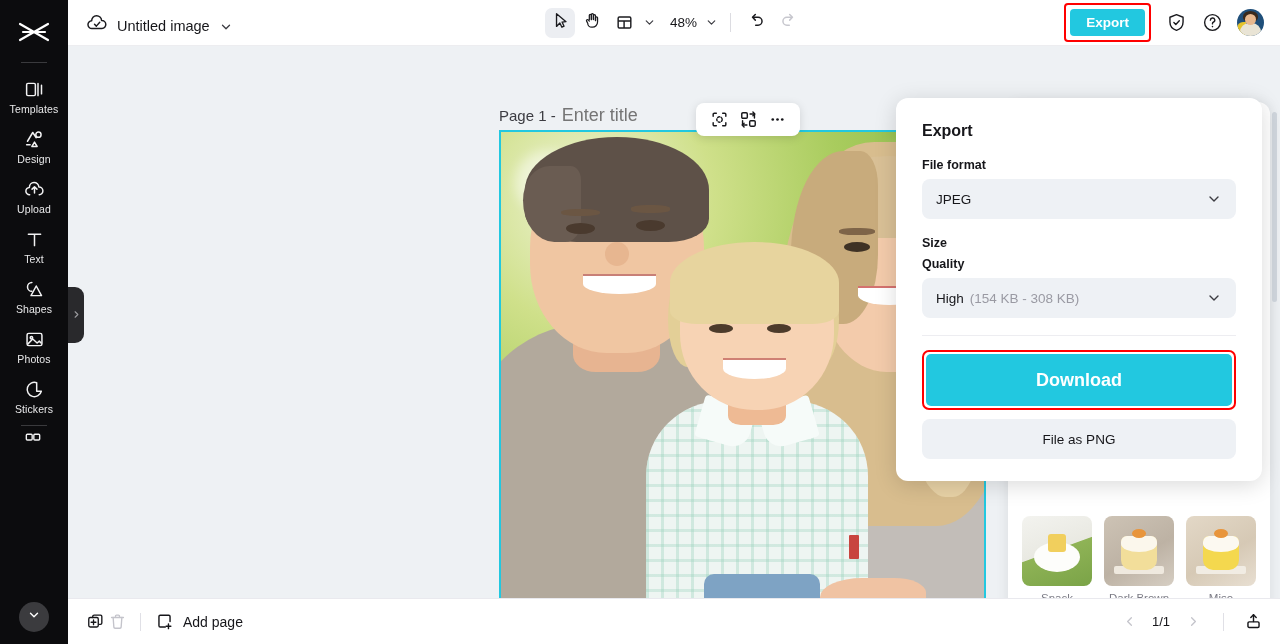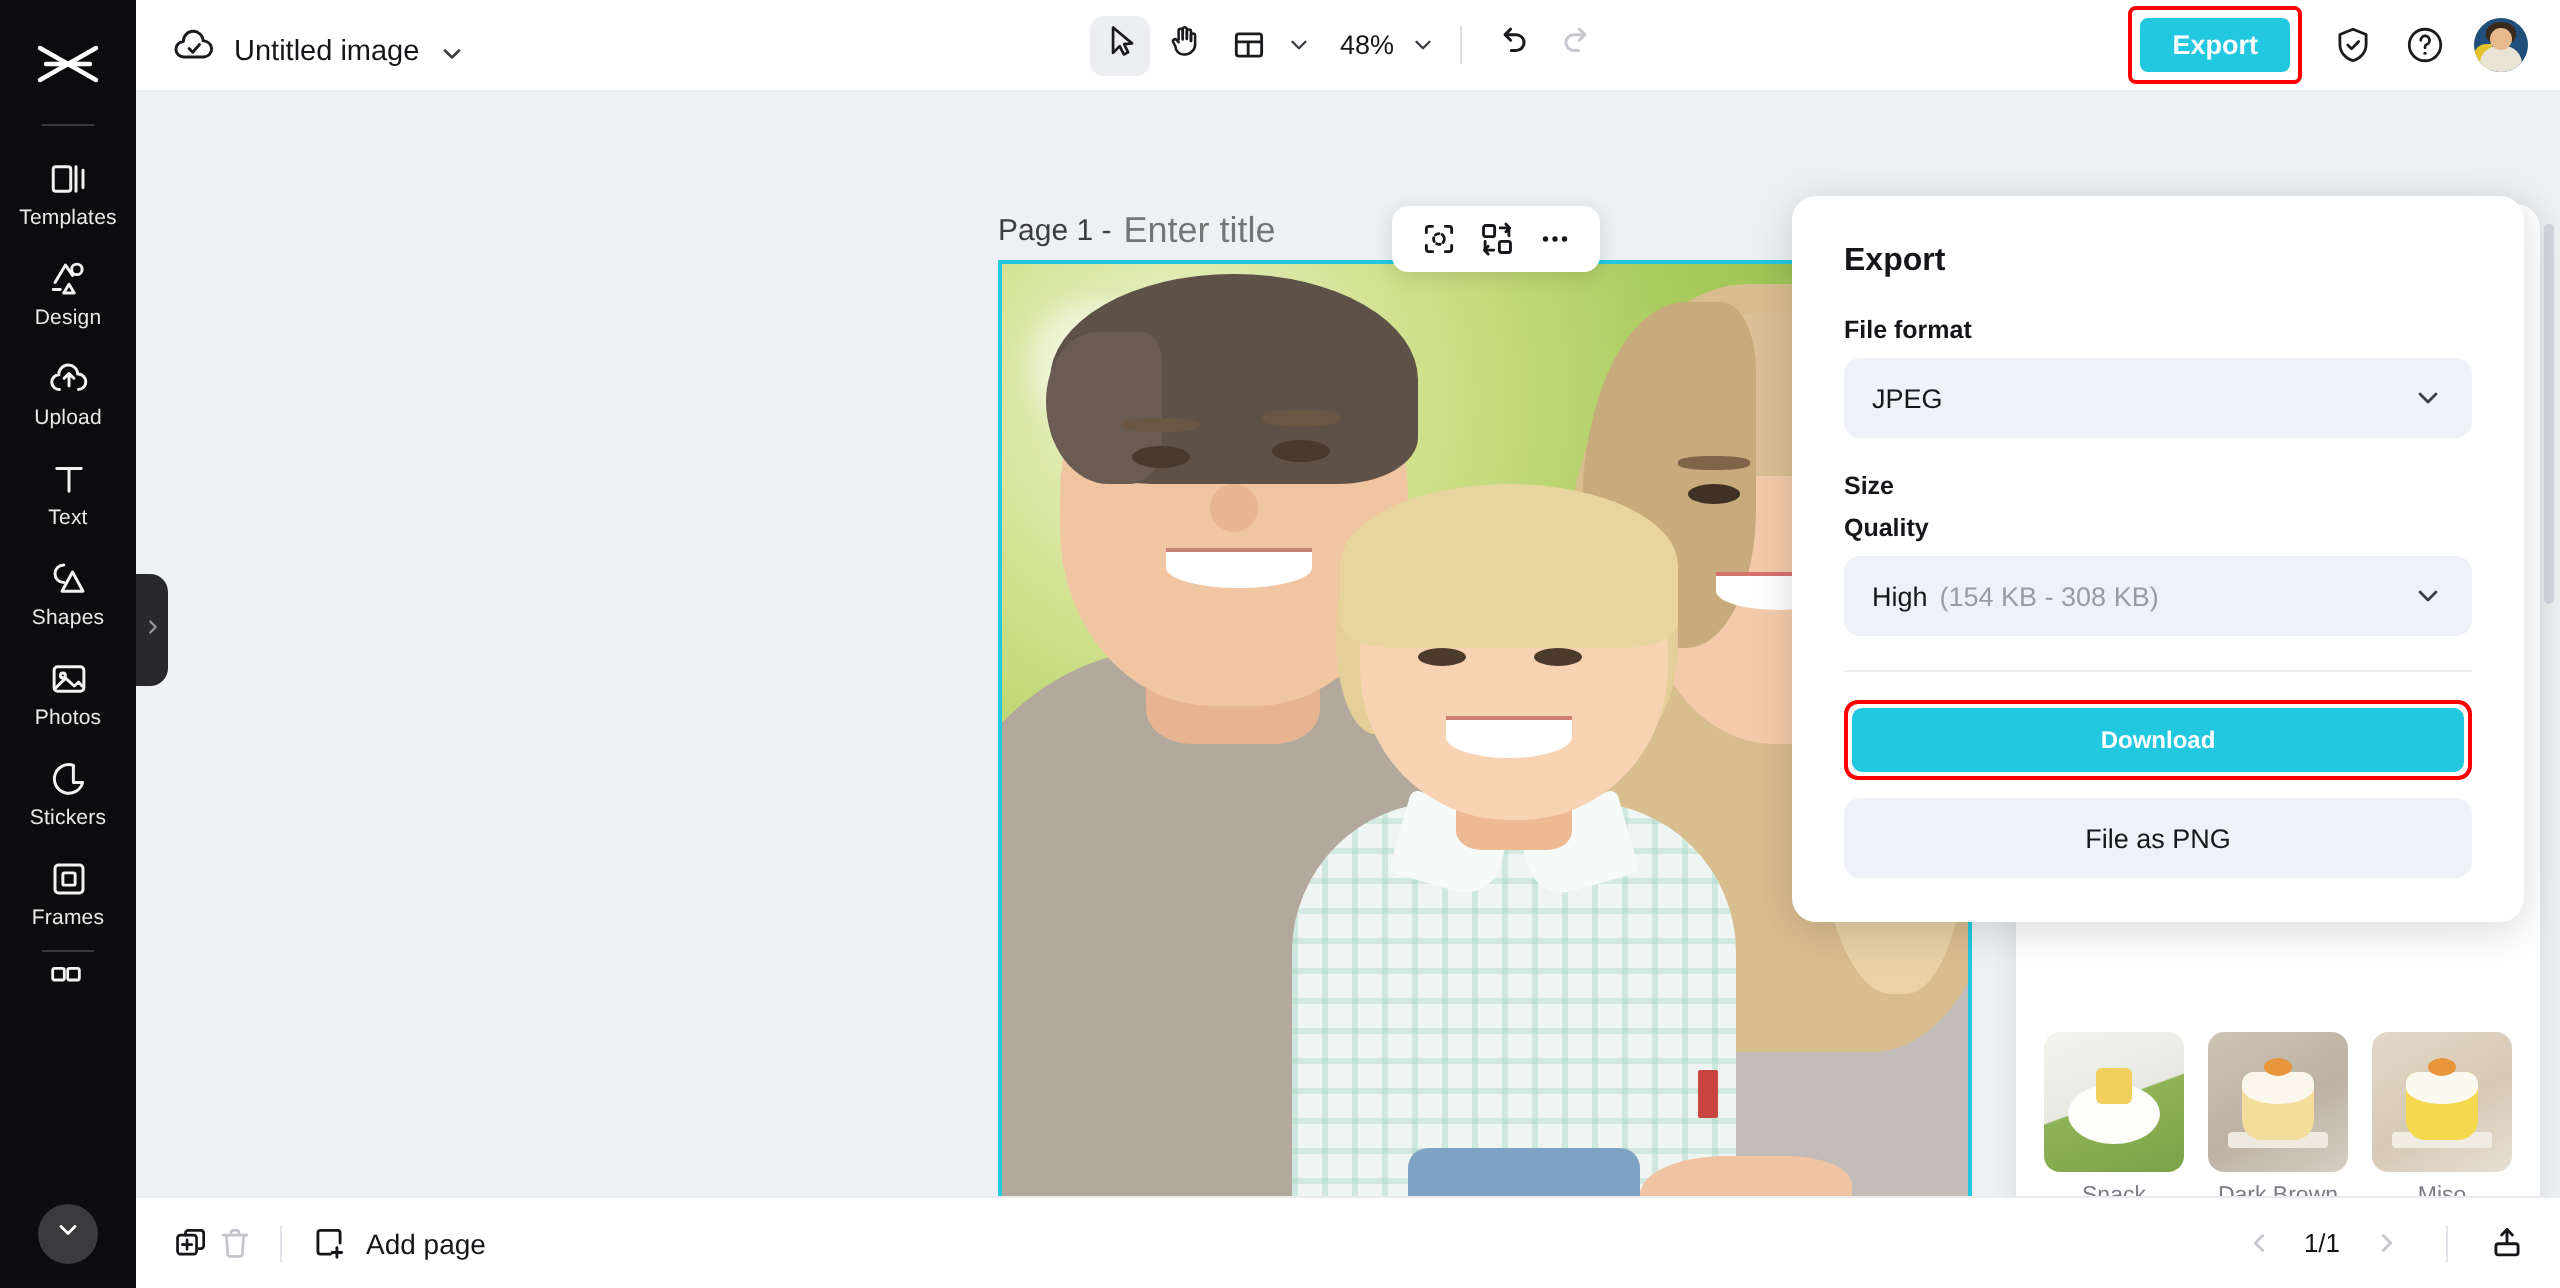--- a/index.html
+++ b/index.html
@@ -214,22 +214,22 @@
   .ep-select {
     height: 40px; background: #eef1f5; border-radius: 8px; display: flex;
     align-items: center; padding: 0 14px; cursor: pointer; margin-bottom: 17px;
   }
   .ep-sel-main { font-size: 13.5px; color: #16161a; }
   .ep-sel-sub { font-size: 13.5px; color: #9a9aa3; margin-left: 6px; }
   .ep-sel-chev { margin-left: auto; color: #3c3c42; display: flex; align-items: center; }
   .ep-hr { height: 1px; background: #ededf1; margin: 4px 0 14px; }
   .dl-wrap { border: 2px solid #ff0000; border-radius: 7px; padding: 2px; margin-bottom: 9px; }
   .dl-btn {
-    width: 100%; height: 32px; background: #22c8e0; color: #fff;
-    font-size: 12px; font-weight: bold; border: none; border-radius: 5px; cursor: pointer;
+    width: 100%; height: 52px; background: #22c8e0; color: #fff;
+    font-size: 18px; font-weight: bold; border: none; border-radius: 5px; cursor: pointer;
     font-family: "Liberation Sans", sans-serif;
   }
   .copy-btn {
     width: 100%; height: 40px; background: #eef1f5; color: #16161a;
     font-size: 13.5px; border: none; border-radius: 8px; cursor: pointer;
     font-family: "Liberation Sans", sans-serif;
   }
 </style>
 </head>
 <body>
@@ -309,29 +309,20 @@
 
     <div class="rail-item">
       <span class="ri-icon">
         <svg width="21" height="21" viewBox="0 0 24 24" fill="none" stroke="currentColor" stroke-width="1.7" stroke-linecap="round" stroke-linejoin="round">
           <path d="M14.5 4.2A8.2 8.2 0 1 0 19.8 14 L14.5 14 Z"></path>
         </svg>
       </span>
       <span class="ri-label">Stickers</span>
     </div>
 
-    <div class="rail-item">
-      <span class="ri-icon">
-        <svg width="21" height="21" viewBox="0 0 24 24" fill="none" stroke="currentColor" stroke-width="1.7" stroke-linejoin="round">
-          <rect x="4" y="4" width="16" height="16" rx="2"></rect>
-            <rect x="8.5" y="8.5" width="7" height="7" rx="1"></rect>
-        </svg>
-      </span>
-      <span class="ri-label">Frames</span>
-    </div>
 
 
     <div class="rail-bottom-sep"></div>
     <div class="rail-more">
       <span class="ri-icon">
         <svg width="20" height="20" viewBox="0 0 24 24" fill="none" stroke="currentColor" stroke-width="1.7" stroke-linejoin="round">
           <rect x="4" y="5" width="7" height="7" rx="1.2"></rect>
             <rect x="13" y="5" width="7" height="7" rx="1.2"></rect>
         </svg>
       </span>

